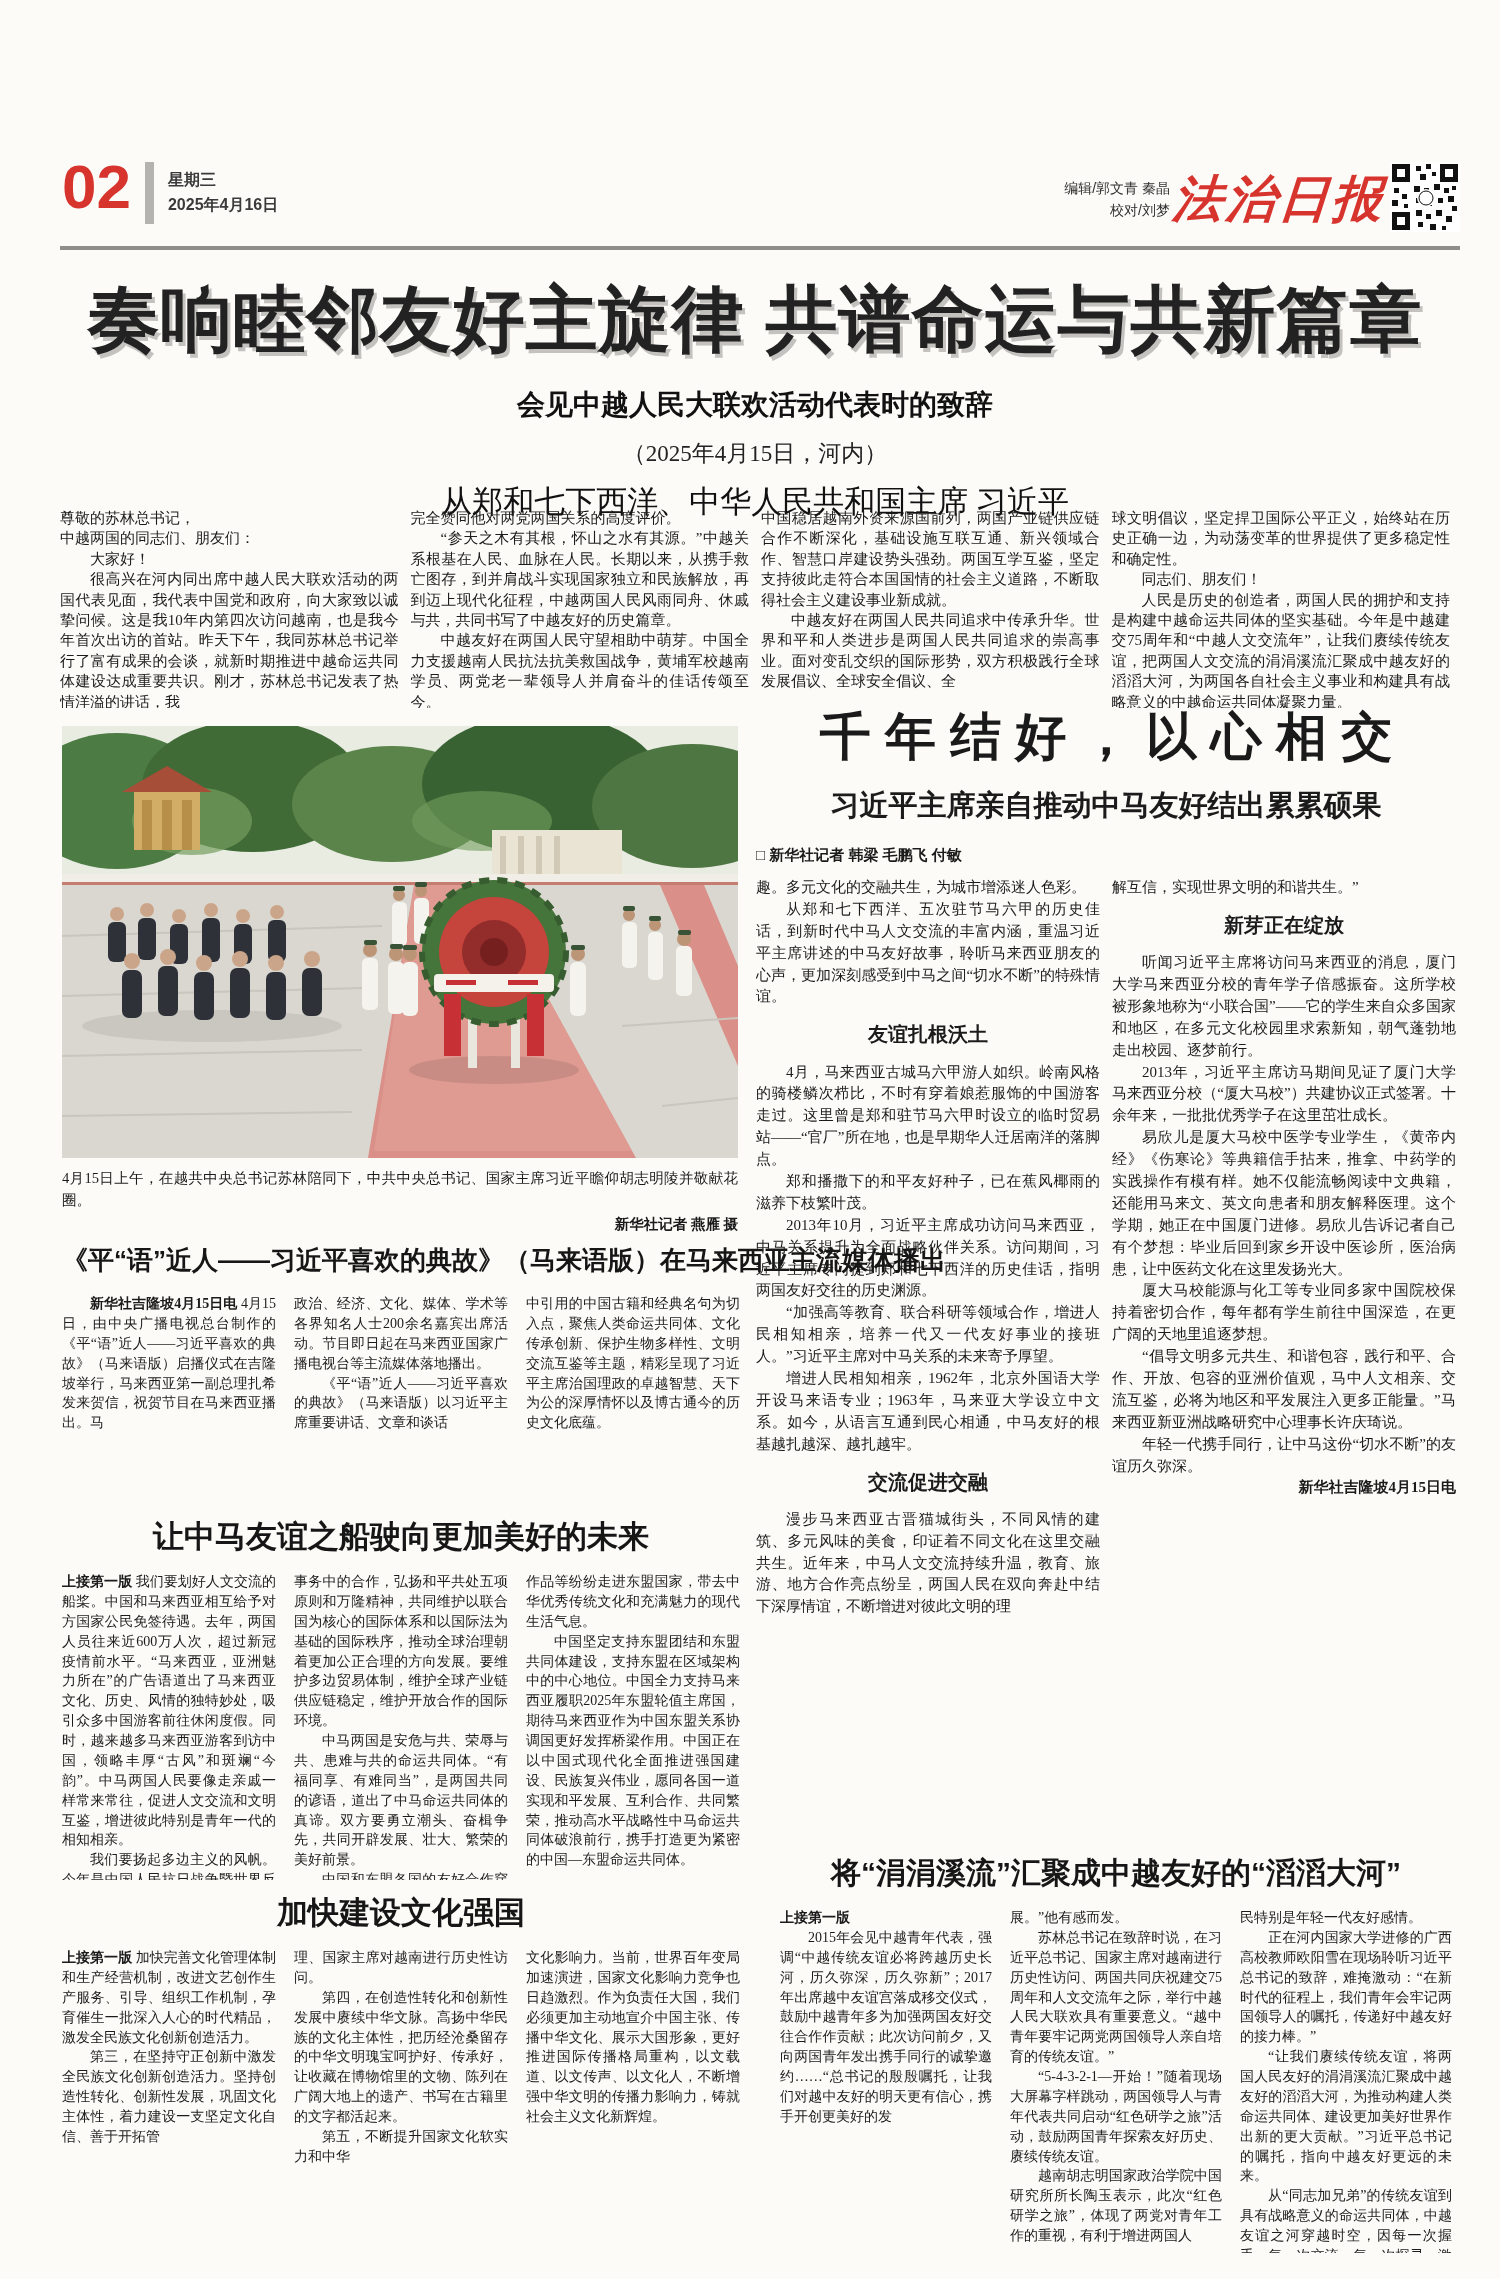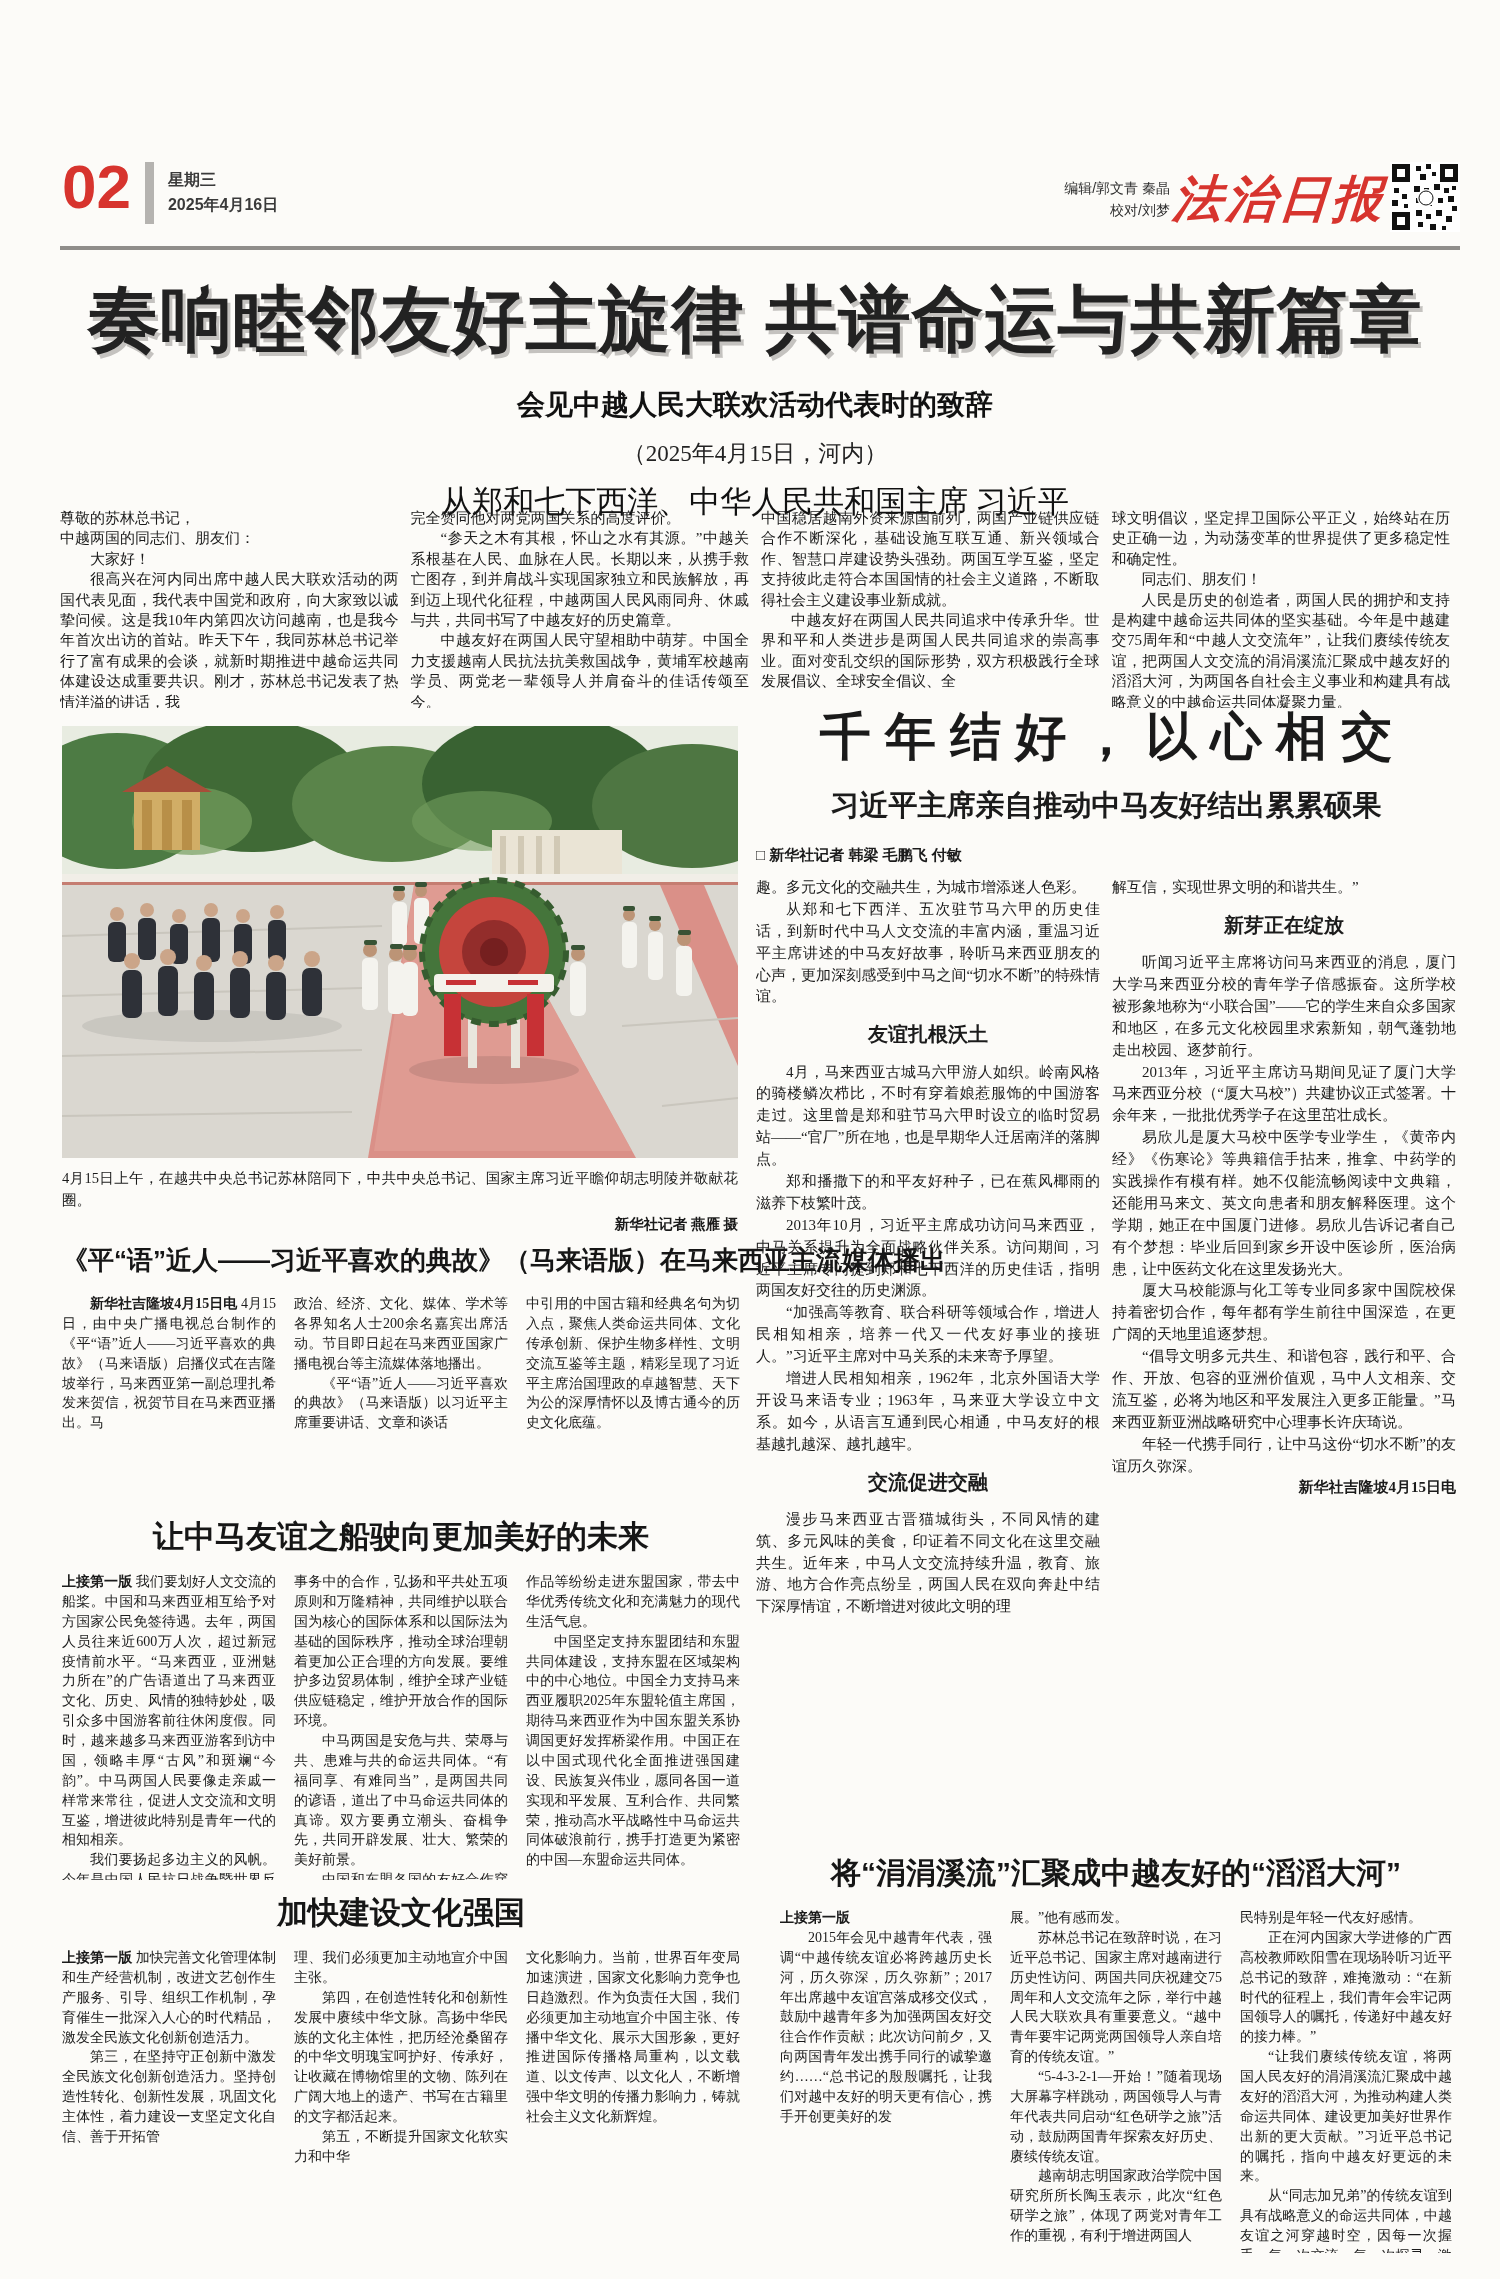--- a/index.html
+++ b/index.html
@@ -325,21 +325,21 @@
   </div>
 
   <div class="culture">
     <div class="art-h">加快建设文化强国</div>
     <div class="cols3">
       <div class="col">
         <p class="noind"><b class="leadb">上接第一版</b><span>  加快完善文化管理体制和生产经营机制，改进文艺创作生产服务、引导、组织工作机制，孕育催生一批深入人心的时代精品，激发全民族文化创新创造活力。</span></p>
         <p>第三，在坚持守正创新中激发全民族文化创新创造活力。坚持创造性转化、创新性发展，巩固文化主体性，着力建设一支坚定文化自信、善于开拓管</p>
       </div>
       <div class="col">
-        <p class="noind">理、我们必须更加主动地宣介中国主张。</p>
+        <p class="noind">理、国家主席对越南进行历史性访问。</p>
         <p>第四，在创造性转化和创新性发展中赓续中华文脉。高扬中华民族的文化主体性，把历经沧桑留存的中华文明瑰宝呵护好、传承好，让收藏在博物馆里的文物、陈列在广阔大地上的遗产、书写在古籍里的文字都活起来。</p>
         <p>第五，不断提升国家文化软实力和中华</p>
       </div>
       <div class="col">
         <p class="noind">文化影响力。当前，世界百年变局加速演进，国家文化影响力竞争也日趋激烈。作为负责任大国，我们必须更加主动地宣介中国主张、传播中华文化、展示大国形象，更好推进国际传播格局重构，以文载道、以文传声、以文化人，不断增强中华文明的传播力影响力，铸就社会主义文化新辉煌。</p>
       </div>
     </div>
   </div>
 
   <div class="mill">

